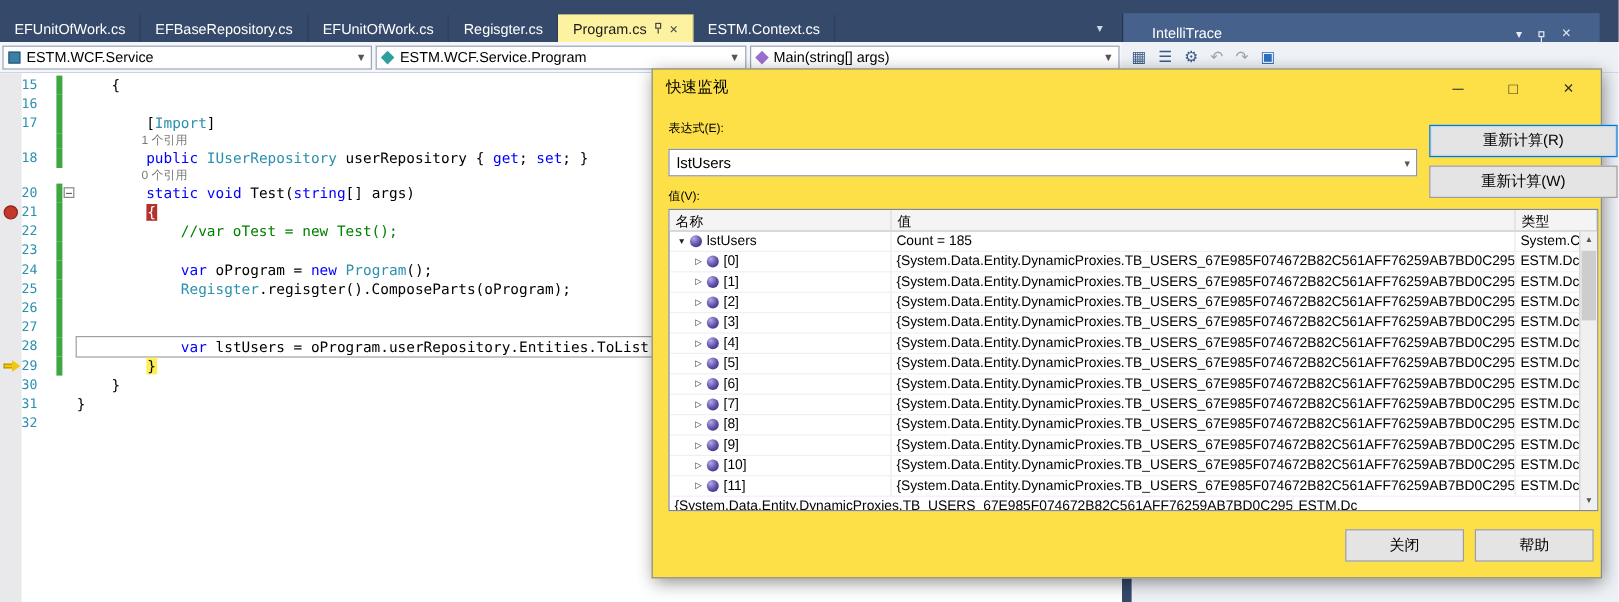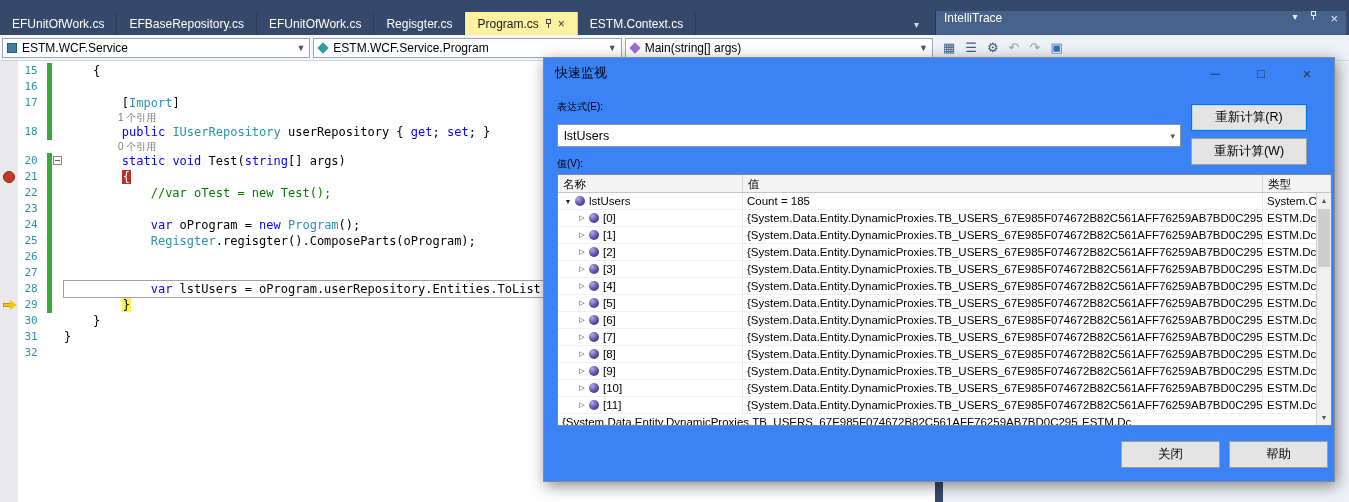--- a/index.html
+++ b/index.html
@@ -7,21 +7,21 @@
   body{position:relative;font-family:"Liberation Sans",sans-serif;background:#fff;overflow:hidden}
 
   
   .tabbar{position:absolute;left:0;top:0;width:1349px;height:35px;background:#35496b}
   .tabs{position:absolute;left:0;bottom:0;height:23px;display:flex}
   .tab{display:flex;align-items:center;gap:7px;padding:0 12px;color:#fff;font-size:12px;white-space:nowrap;border-right:1px solid rgba(0,0,0,.15)}
   .tab.active{background:#fdf2a0;color:#1a1a1a}
   .tab .tabclose{font-size:12px;line-height:12px;color:#444}
   .doc-chevron{position:absolute;left:914px;bottom:5px;color:#cfd8e8;font-size:10px}
   
-  .it-header{position:absolute;left:935px;right:3px;top:11px;height:24px;background:#46618c;display:flex;align-items:flex-start;color:#fff;font-size:12px;padding:0 8px;border-left:1px solid #26364f}
+  .it-header{position:absolute;left:935px;right:16px;top:11px;height:24px;background:#46618c;display:flex;align-items:flex-end;color:#fff;font-size:12px;padding:0 24px;border-left:1px solid #26364f}
   .it-header .sp{flex:1}
   .it-hicon{color:#e8edf5;font-size:10px;margin-left:14px;display:inline-flex;align-items:center}
   .pin-icon{display:inline-flex;flex-direction:column;align-items:center}
   .pin-head{width:5px;height:5px;border:1px solid currentColor;display:block}
   .pin-stem{width:1px;height:4px;background:currentColor;display:block}
 
   
   .navrow{position:absolute;left:0;top:35px;width:935px;height:26px;background:#f3f6fb;border-bottom:1px solid #ccd4e0;display:flex;align-items:center;gap:3px;padding:0 2px}
   .combo{flex:1;height:20px;background:#fff;border:1px solid #9aa4b5;display:flex;align-items:center;font-size:12px;color:#000;padding-left:4px;position:relative;white-space:nowrap;overflow:hidden}
   .combo .carrow{position:absolute;right:4px;color:#555;font-size:9px}
@@ -39,43 +39,43 @@
   
   .panel-bg{position:absolute;left:935px;right:0;top:61px;bottom:0;background:#eef1f6}
   .panel-strip{position:absolute;left:935px;width:8px;top:482px;bottom:0;background:#35496b}
 
   
   .editor{position:absolute;left:0;top:61px;width:935px;bottom:0;background:#fff;overflow:hidden}
   .indmargin{position:absolute;left:0;top:0;bottom:0;width:18px;background:#e9e9ec}
   .code-rows{position:absolute;left:0;top:2px;right:0}
   .crow{position:relative;height:16px;line-height:16px;font-family:"DejaVu Sans Mono",monospace;font-size:12px;white-space:pre}
   .crow.lens{height:13px;line-height:13px}
-  .ln{position:absolute;left:18px;width:26px;text-align:center;color:#2b91af;font-size:11px;font-family:"DejaVu Sans Mono",monospace}
+  .ln{position:absolute;left:18px;width:26px;text-align:left;color:#2b91af;font-size:11px;font-family:"DejaVu Sans Mono",monospace}
   .gbar{position:absolute;left:47px;width:5px;top:0;bottom:0;background:#3fa73f}
   .fold{position:absolute;left:53px;top:3px;width:9px;height:9px;border:1px solid #888;background:#fff;font-size:9px;line-height:7px;text-align:center;color:#000;font-family:"Liberation Sans",sans-serif}
   .code{position:absolute;left:64px;top:0}
   .code.boxed{outline:1px solid #9aa0a8}
   .codelens{position:absolute;left:118px;top:0;font-size:10px;line-height:13px;color:#7a7a7a;font-family:"Liberation Sans",sans-serif}
   .tk-pl{color:#000}.tk-kw{color:#0000ff}.tk-ty{color:#2b91af}.tk-cm{color:#008000}
   .tk-bp{background:#b4322b;color:#fff;padding:0 1px}
   .tk-cur{background:#ffee54;color:#000;padding:0 1px}
   .bpdot{position:absolute;left:3px;top:2px;width:12px;height:12px;border-radius:50%;background:#c0392b;border:1px solid #8f241b}
   .exarrow{position:absolute;left:2px;top:3px;width:16px;height:11px}
   .exarrow .ar1{position:absolute;left:1px;top:3px;width:7px;height:4px;background:#f0c810;border:1px solid #b89b00;border-right:none}
   .exarrow .ar2{position:absolute;left:8px;top:0;width:0;height:0;border-left:7px solid #f0c810;border-top:5px solid transparent;border-bottom:5px solid transparent}
 
   
-  .dialog{position:absolute;left:543px;top:57px;width:792px;height:425px;background:#3b82f6;border:1px solid #848b98;box-shadow:2px 4px 14px rgba(0,0,0,.45);font-size:13px}
+  .dialog{position:absolute;left:543px;top:57px;width:792px;height:425px;background:#fde047;border:1px solid #848b98;box-shadow:2px 4px 14px rgba(0,0,0,.45);font-size:13px}
   .dlg-title{position:absolute;left:0;top:0;right:0;height:30px;display:flex;align-items:center;padding-left:11px;color:#000}
   .winbtns{position:absolute;right:4px;top:0;height:30px;display:flex}
   .winbtn{width:46px;height:30px;display:flex;align-items:center;justify-content:center;color:#333;font-size:13px}
   .dlg-label{position:absolute;left:13px;font-size:10px;color:#000}
   .expr-combo{position:absolute;left:13px;top:66px;width:624px;height:23px;background:#fff;border:1px solid #8b95a5;display:flex;align-items:center;padding-left:6px;font-size:12.5px}
   .expr-combo .carrow{position:absolute;right:5px;color:#555;font-size:9px}
-  .dlg-btn{position:absolute;width:116px;height:27px;background:#e4e4e4;border:1px solid #9e9e9e;display:flex;align-items:center;justify-content:center;font-size:12.5px;color:#000}
+  .dlg-btn{position:absolute;width:157px;height:27px;background:#e4e4e4;border:1px solid #9e9e9e;display:flex;align-items:center;justify-content:center;font-size:12.5px;color:#000}
   .dlg-btn.default{border:1px solid #0078d7;box-shadow:0 0 0 1px #bcd9f2 inset}
   
   .grid{position:absolute;left:13px;top:116px;width:775px;height:252px;border:1px solid #828790;background:#fff;overflow:hidden}
   .ghead{display:flex;height:18px;background:#f4f4f4;border-bottom:1px solid #c6c6c6;font-size:11.5px;color:#000}
   .gh{padding:2px 5px 0;border-right:1px solid #d9d9d9;overflow:hidden;white-space:nowrap}
   .gh-name{width:185px}.gh-value{width:520px}.gh-type{flex:1}
   .gbody{height:232px;overflow:hidden;width:760px}
   .grow{display:flex;height:17px;border-bottom:1px solid #eef0f4;font-size:11.5px;align-items:center}
   .gc{height:100%;display:flex;align-items:center;border-right:1px solid #e6e9ee;overflow:hidden;white-space:nowrap}
   .gc-name{width:185px;padding-left:2px}

